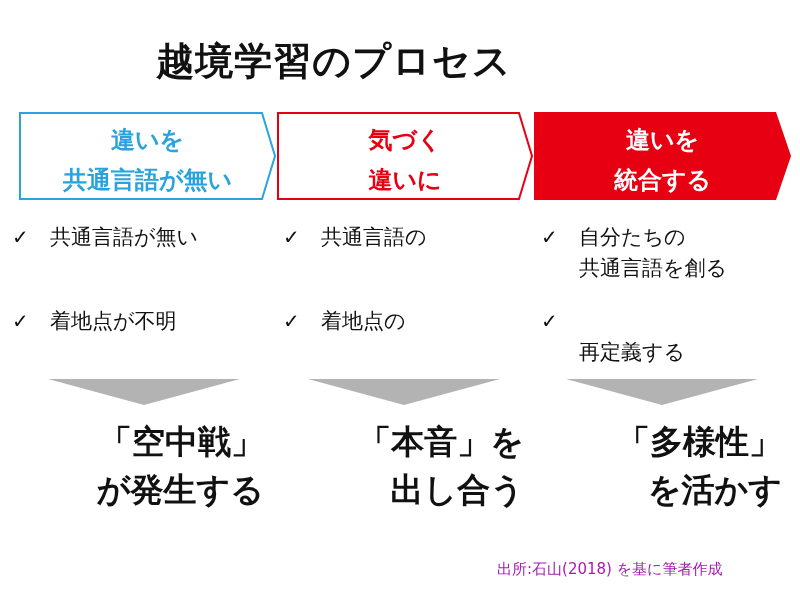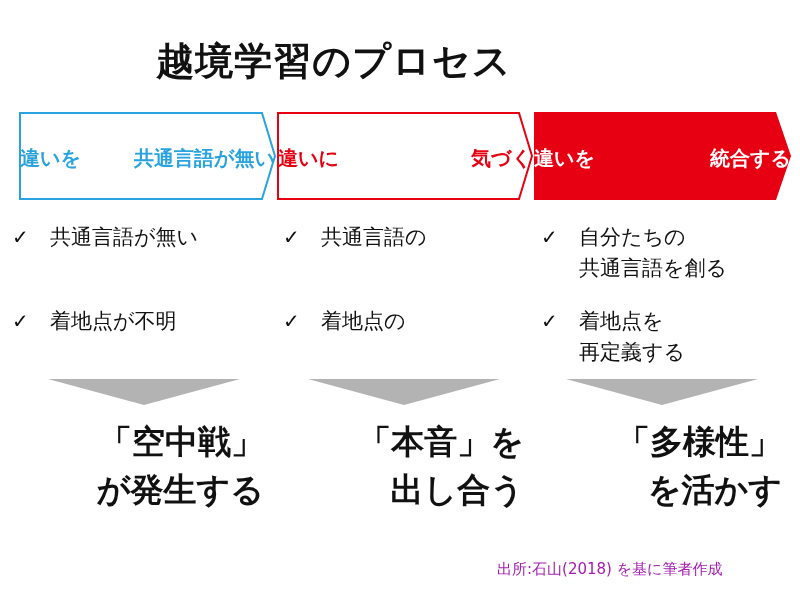--- a/index.html
+++ b/index.html
@@ -1,19 +1,19 @@
 <!DOCTYPE html>
 <html><head>
 <meta charset="utf-8">
 <style>
   html,body{margin:0;padding:0;background:#fff;}
   body{width:800px;height:600px;position:relative;overflow:hidden;font-family:"DejaVu Sans","Liberation Sans",sans-serif;color:#111;}
   .title{position:absolute;left:0;top:36px;width:668px;text-align:center;font-size:38px;font-weight:bold;letter-spacing:1px;}
   svg.shapes{position:absolute;left:0;top:0;}
-  .stage{position:absolute;top:116px;height:84px;display:flex;flex-direction:row;justify-content:space-between;align-items:center;text-align:center;font-size:20px;font-weight:bold;line-height:40px;}
+  .stage{position:absolute;top:116px;height:84px;display:flex;flex-direction:column;justify-content:flex-end;align-items:center;text-align:center;font-size:24px;font-weight:bold;line-height:40px;}
   .bullet{position:absolute;font-size:21px;line-height:31px;}
   .bullet .chk{position:absolute;left:0;top:0;font-size:20px;}
   .bullet .txt{position:absolute;left:38px;top:0;white-space:nowrap;}
   .outcome{position:absolute;top:418px;font-size:33px;font-weight:bold;line-height:48px;text-align:right;}
   .source{position:absolute;left:497px;top:560px;font-size:15px;color:#a21caf;white-space:nowrap;}
 </style>
 </head>
 <body>
 
 <div class="title">越境学習のプロセス</div>
@@ -25,22 +25,22 @@
   <polygon points="48,379 240,379 144,405" fill="#b3b3b3"></polygon>
   <polygon points="308,379 500,379 404,405" fill="#b3b3b3"></polygon>
   <polygon points="566,379 758,379 662,405" fill="#b3b3b3"></polygon>
 </svg>
 
 <div class="stage" style="left:20px;width:255px;color:#29a3dd;">
   <div>違いを</div>
   <div>共通言語が無い</div>
 </div>
 <div class="stage" style="left:278px;width:254px;color:#e60012;">
+  <div>気づく</div>
   <div>違いに</div>
-  <div>気づく</div>
 </div>
 <div class="stage" style="left:534px;width:257px;color:#fff;">
   <div>違いを</div>
   <div>統合する</div>
 </div>
 
 <div class="bullet" style="left:12px;top:222px;">
   <span class="chk">✓</span>
   <span class="txt"><span>共通言語が無い</span><br></span>
 </div>
@@ -57,21 +57,21 @@
   <span class="chk">✓</span>
   <span class="txt"><span>着地点の</span><br></span>
 </div>
 
 <div class="bullet" style="left:541px;top:222px;">
   <span class="chk">✓</span>
   <span class="txt"><span>自分たちの</span><br><span>共通言語を創る</span></span>
 </div>
 <div class="bullet" style="left:541px;top:306px;">
   <span class="chk">✓</span>
-  <span class="txt"><span>着地点を</span><br><span>再定義する</span></span>
+  <span class="txt"><br><span>再定義する</span></span>
 </div>
 
 <div class="outcome" style="left:24px;width:240px;">
   <div>「空中戦」</div>
   <div>が発生する</div>
 </div>
 <div class="outcome" style="left:284px;width:240px;">
   <div>「本音」を</div>
   <div>出し合う</div>
 </div>

